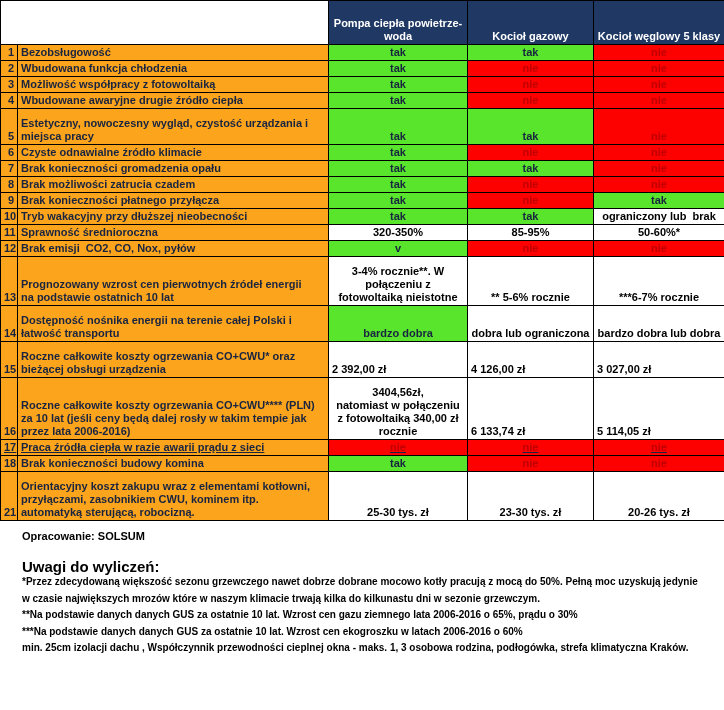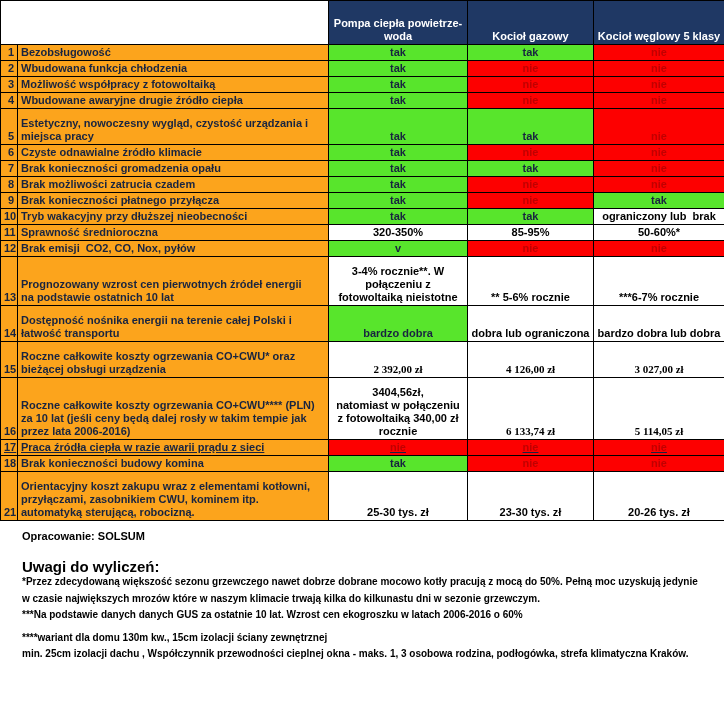--- a/index.html
+++ b/index.html
@@ -24,21 +24,21 @@
   th.corner{border:none;background:#fff;}
   th.hdr{
     background:var(--navy);color:#fff;text-align:center;vertical-align:middle;
     height:44px;font-size:11px;line-height:14px;
   }
   td.num{background:var(--orange);text-align:right;width:17px;padding:1px 2px;}
   td.label{background:var(--orange);text-align:left;}
   td.val{text-align:center;background:#fff;color:#000;}
   td.val.green{background:var(--green);color:var(--ink);}
   td.val.red{background:var(--red);color:var(--red-ink);}
-  td.val.right{text-align:center;font-family:Liberation Serif, serif;}
+  td.val.right{text-align:left;}
   .footer{padding:8px 0 0 22px;color:#000000;font-weight:bold;}
   .credit{font-size:11px;line-height:14px;}
   .notes-title{font-size:15px;line-height:14px;margin-top:17px;}
   .note{font-size:10px;line-height:16.5px;white-space:pre-wrap;padding-right:2px;}
   .note.gap-before{margin-top:6px;}
 </style>
 </head>
 <body>
 
 <div>
@@ -206,17 +206,17 @@
           <td class="val white">20-26 tys. zł</td>
         </tr>
       </tbody>
   </table>
 
   <div class="footer">
     <div class="credit">Opracowanie: SOLSUM</div>
     <div class="notes-title">Uwagi do wyliczeń:</div>
     <div class="note">*Przez zdecydowaną większość sezonu grzewczego nawet dobrze dobrane mocowo kotły pracują z mocą do 50%. Pełną moc uzyskują jedynie
 w czasie największych mrozów które w naszym klimacie trwają kilka do kilkunastu dni w sezonie grzewczym.</div>
+    <div class="note">**Na podstawie danych danych GUS za ostatnie 10 lat. Wzrost cen gazu ziemnego lata 2006-2016 o 65%, prądu o 30%</div>
     <div class="note">***Na podstawie danych danych GUS za ostatnie 10 lat. Wzrost cen ekogroszku w latach 2006-2016 o 60%</div>
-    <div class="note gap-before">****wariant dla domu 130m kw., 15cm izolacji ściany zewnętrznej</div>
     <div class="note">min. 25cm izolacji dachu , Współczynnik przewodności cieplnej okna - maks. 1, 3 osobowa rodzina, podłogówka, strefa klimatyczna Kraków.</div>
   </div>
 </div>
 
 </body></html>

